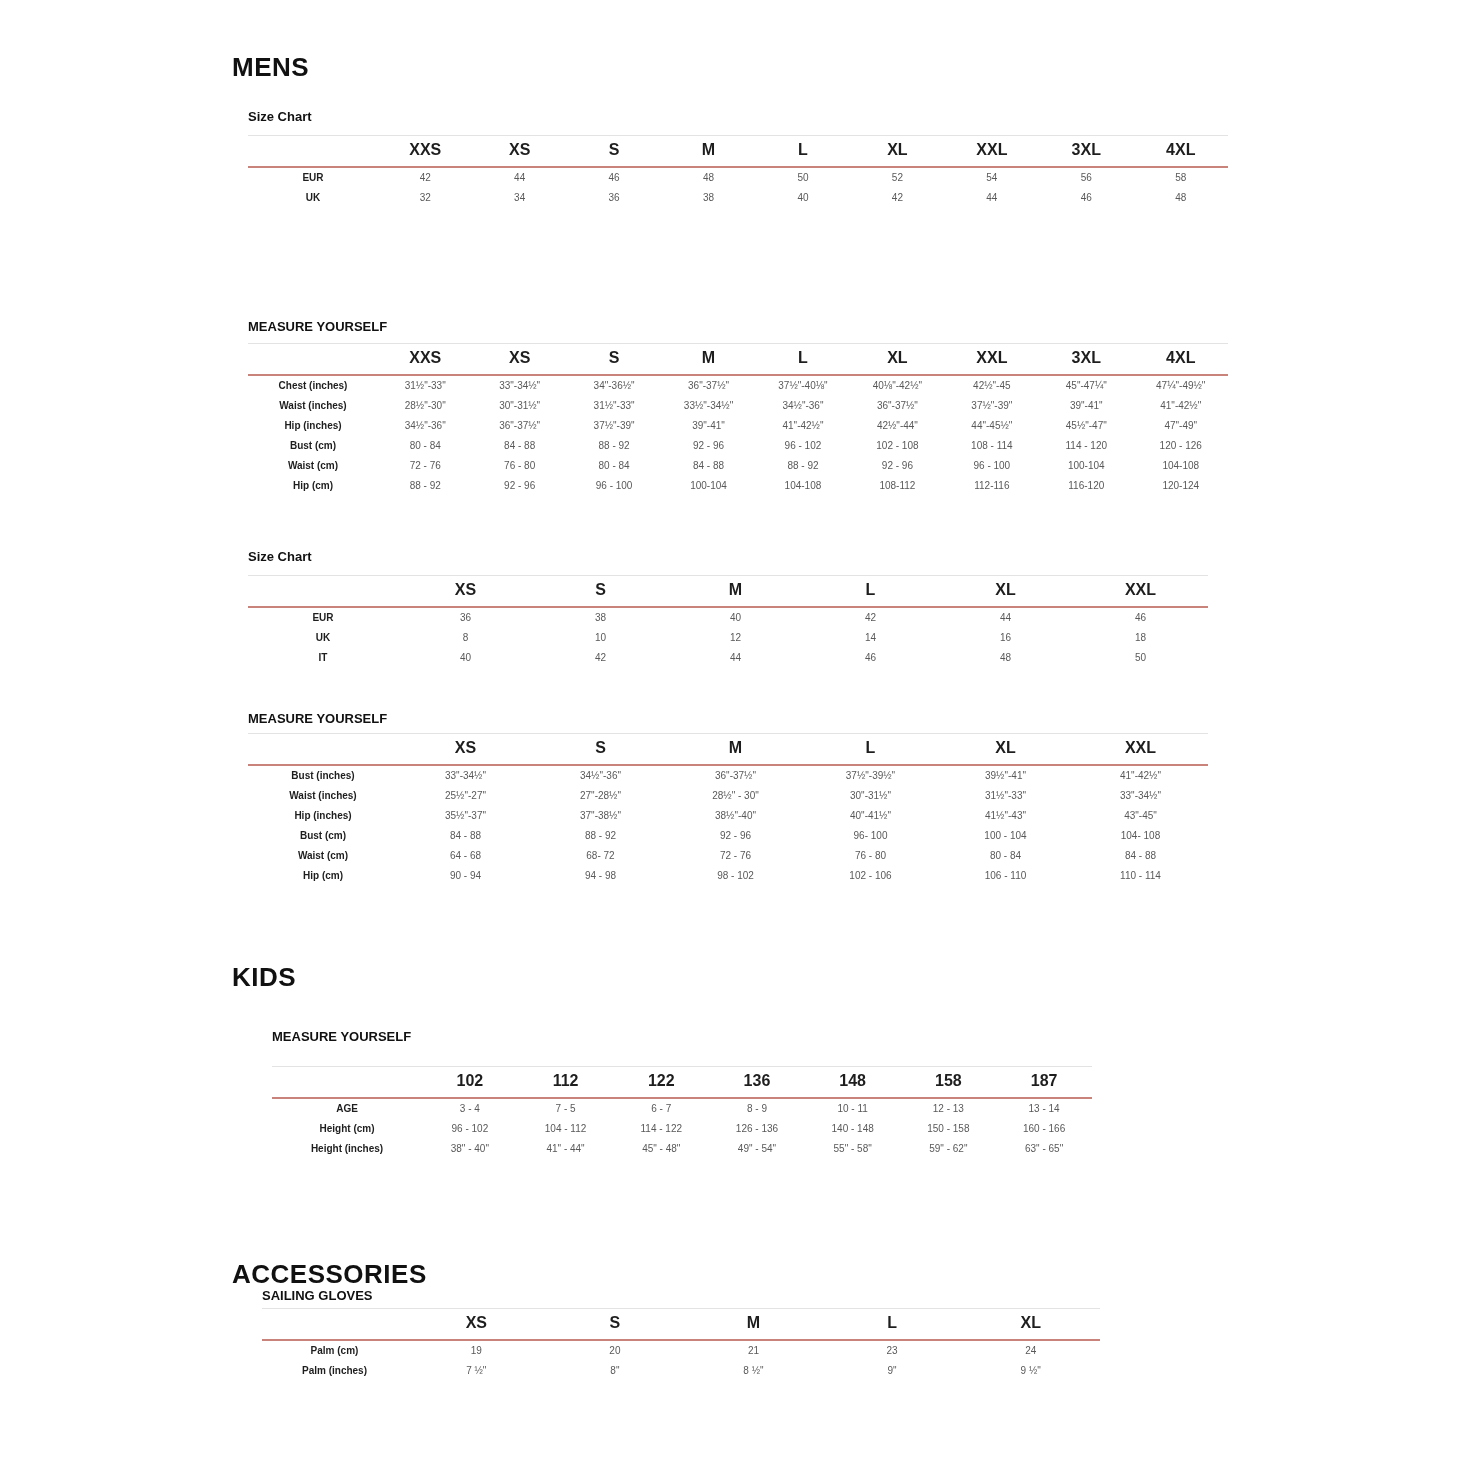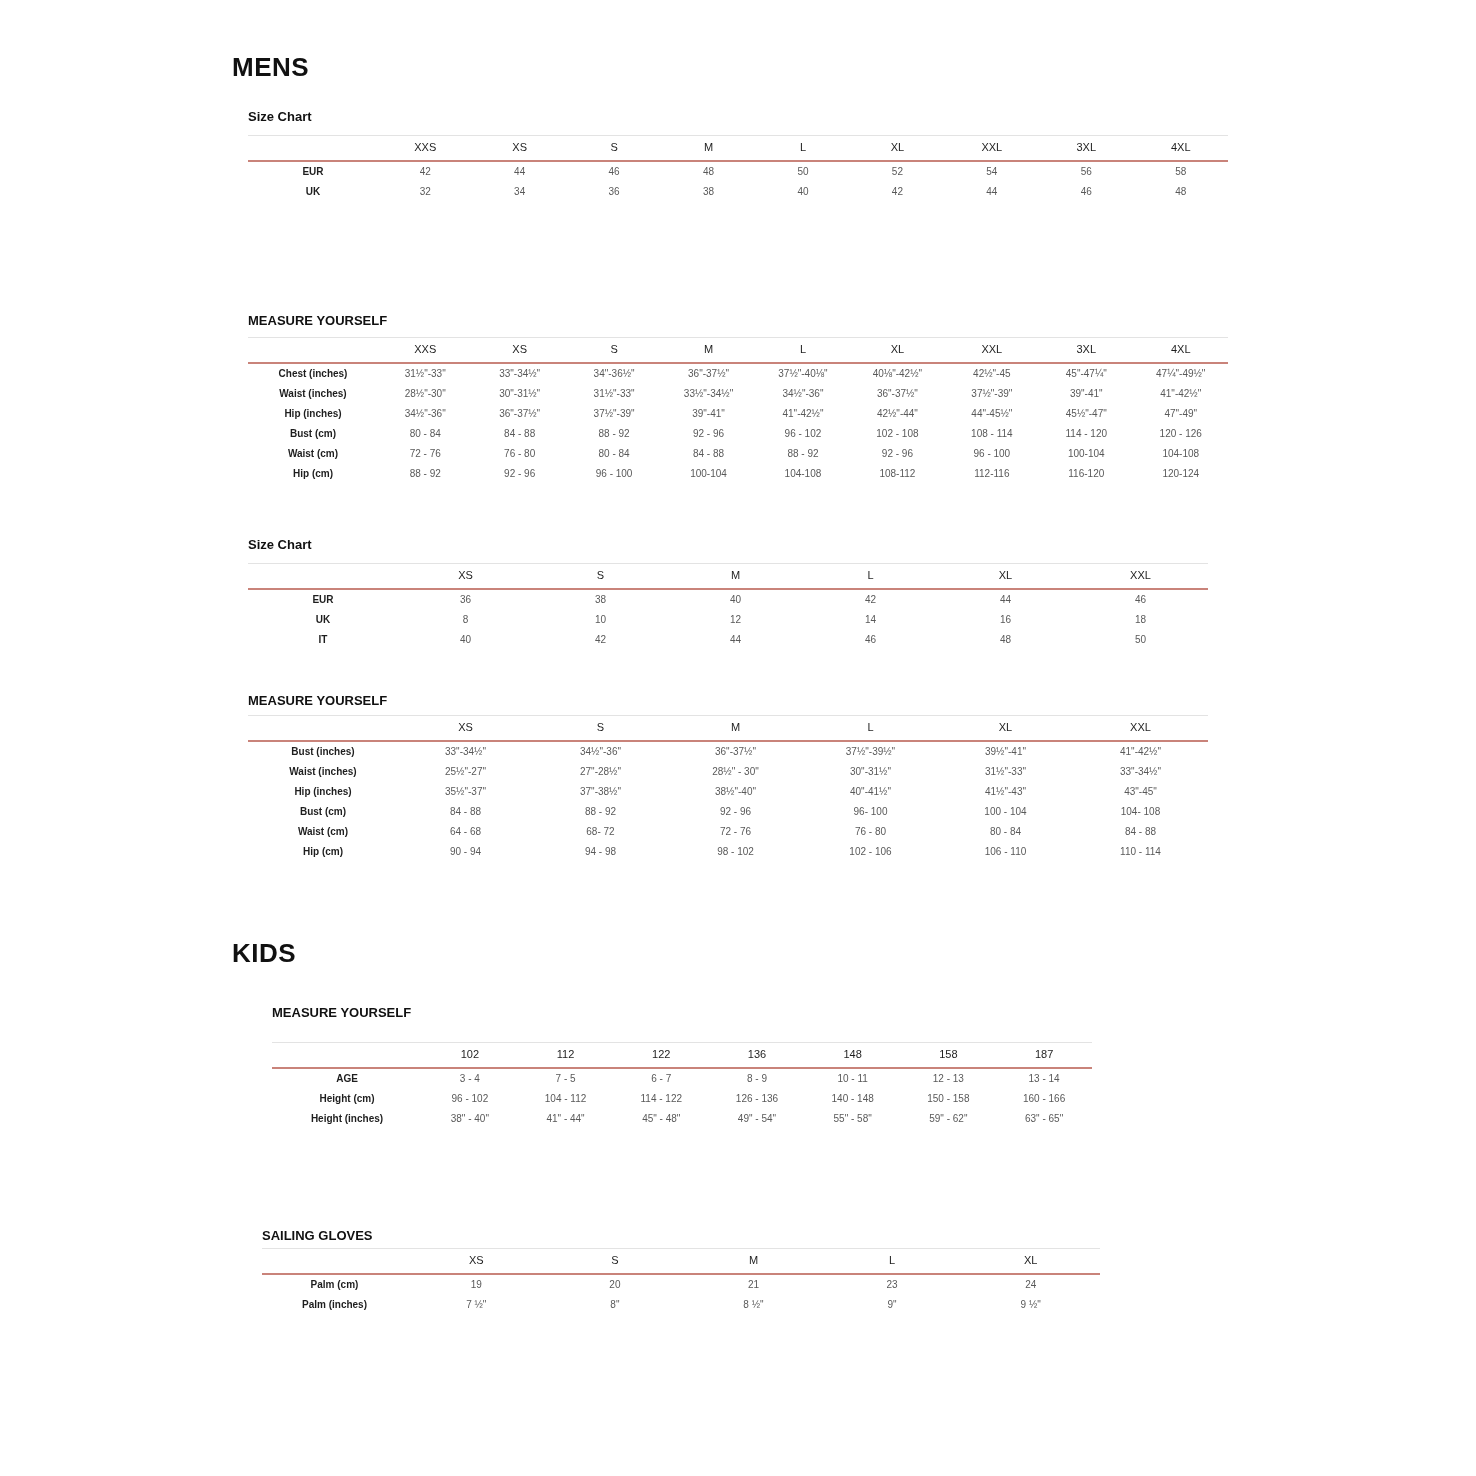--- a/index.html
+++ b/index.html
@@ -36,32 +36,32 @@
   #sec-mens h2:first-of-type    { margin-top: 28px; }
   #sec-mens table:first-of-type { margin-top: 12px; }
   #sec-mens h2:last-of-type     { margin-top: 112px; }
   #sec-mens table:last-of-type  { margin-top: 10px; }
   #sec-womens h2:first-of-type    { margin-top: 50px; }
   #sec-womens table:first-of-type { margin-top: 12px; }
   #sec-womens h2:last-of-type     { margin-top: 44px; }
   #sec-womens table:last-of-type  { margin-top: 8px; }
   #sec-kids h2    { margin-top: 38px; }
   #sec-kids table { margin-top: 23px; }
-  #sec-accessories h2    { margin-top: 42px; }
+  #sec-accessories h2    { }
   #sec-accessories table { margin-top: 6px; }
 
   table.size-table {
     margin-left: var(--indent);
     width: var(--tw);
     border-collapse: collapse;
     table-layout: fixed;
   }
   table.size-table thead th {
-    font-size: 11px;
-    font-weight: normal;
+    font-size: 16px;
+    font-weight: bold;
     color: #1e1e1e;
     text-align: center;
     padding: 5px 0 7px 0;
     border-top: 1px solid #e3e3e3;
     border-bottom: 2px solid #c9837a;
   }
   table.size-table thead th.label-col {
     width: var(--lc);
     text-align: left;
   }
@@ -379,20 +379,21 @@
             <td>45" - 48"</td>
             <td>49" - 54"</td>
             <td>55" - 58"</td>
             <td>59" - 62"</td>
             <td>63" - 65"</td>
           </tr>
         </tbody>
       </table>
     </section>
     <section class="section" id="sec-accessories">
+      <h1 class="section-title">ACCESSORIES</h1>
       <h2 class="subtitle">SAILING GLOVES</h2>
       <table class="size-table">
         <thead>
           <tr>
             <th class="label-col"></th>
             <th>XS</th>
             <th>S</th>
             <th>M</th>
             <th>L</th>
             <th>XL</th>

